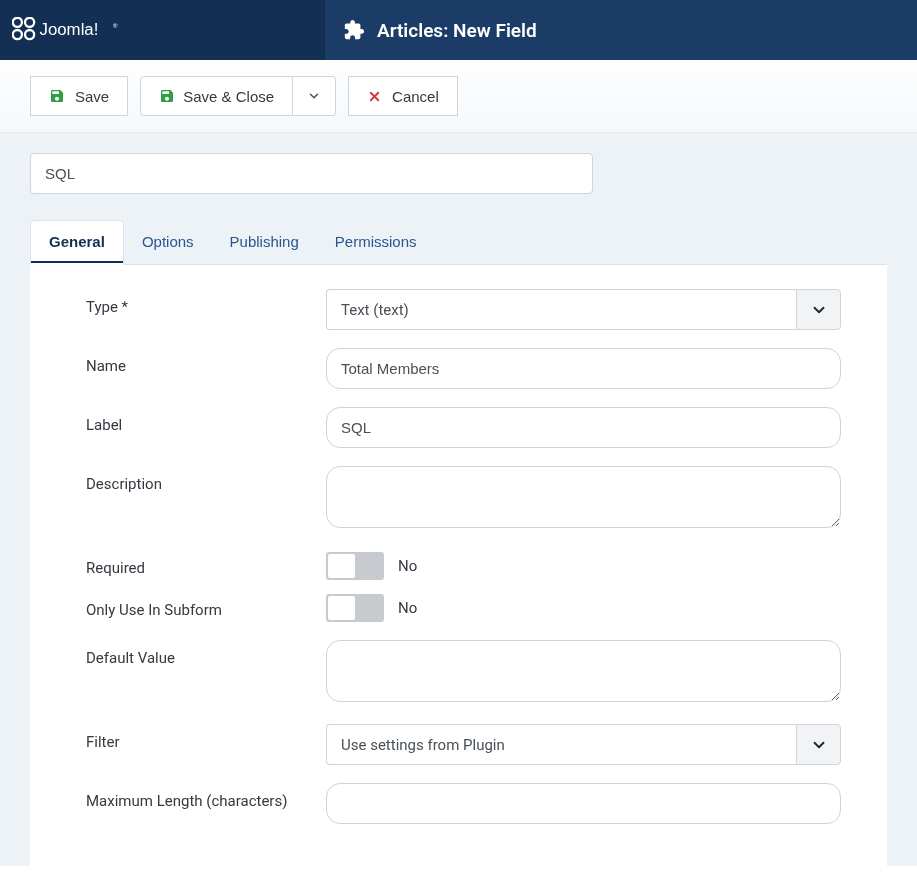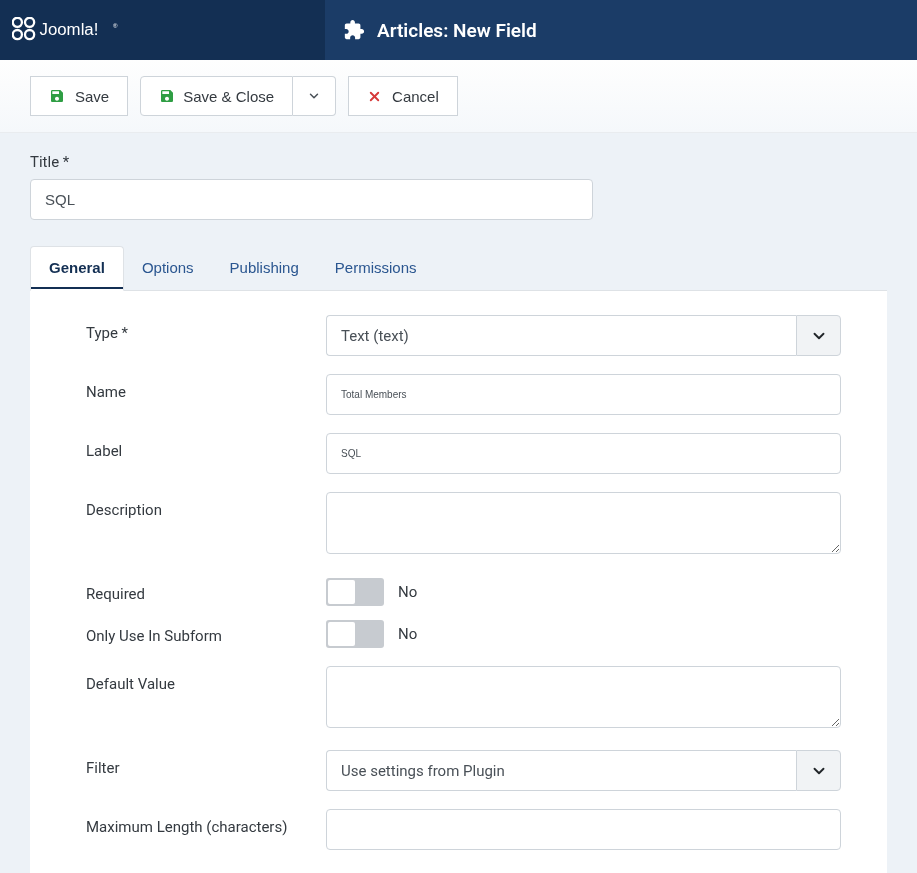--- a/index.html
+++ b/index.html
@@ -46,21 +46,21 @@
     .form-row { display: flex; align-items: flex-start; margin-bottom: 18px; }
     .form-row.tight { margin-bottom: 12px; }
     .form-label { width: 240px; flex-shrink: 0; padding-top: 9px; color: #343a40; font-size: 15px; }
     .form-control-wrap { flex: 1; }
 
     .select-wrap { position: relative; display: flex; }
     .select-display { flex: 1; border: 1px solid #ced4da; border-right: none; border-top-left-radius: 4px; border-bottom-left-radius: 4px; height: 41px; display: flex; align-items: center; padding: 0 14px; color: #495057; background: #fff; cursor: pointer; }
     .select-caret { width: 45px; height: 41px; background: #f1f3f5; border: 1px solid #ced4da; border-top-right-radius: 4px; border-bottom-right-radius: 4px; display: flex; align-items: center; justify-content: center; cursor: pointer; }
     .select-caret svg { width: 18px; height: 18px; }
 
-    .text-input { width: 100%; height: 41px; border: 1px solid #ced4da; border-radius: 4px; padding: 0 14px; font-size: 10px; color: #495057; }
+    .text-input { width: 100%; height: 41px; border: 1px solid #ced4da; border-radius: 14px; padding: 0 14px; font-size: 15px; color: #495057; }
 
     textarea.text-input { height: 62px; padding: 10px 14px; resize: both; font-family: inherit; }
 
     .toggle-wrap { display: flex; align-items: center; gap: 14px; padding-top: 2px; }
     .toggle { width: 58px; height: 28px; border-radius: 3px; background: #c7cbd0; position: relative; cursor: pointer; }
     .toggle-knob { position: absolute; left: 2px; top: 2px; width: 27px; height: 24px; background: #fff; border-radius: 2px; }
     .toggle-label { color: #343a40; font-size: 15px; }
   </style>
 </head>
 <body>
@@ -121,21 +121,20 @@
       <svg viewBox="0 0 24 24" fill="none" stroke="#d63939" stroke-width="3" stroke-linecap="round">
           <line x1="6" y1="6" x2="18" y2="18"></line>
           <line x1="18" y1="6" x2="6" y2="18"></line>
         </svg>
     </span>
     <span>Cancel</span>
   </button>
 </div>
 
 <div class="title-section">
-  <label>Title *</label>
   <input class="title-input" type="text" value="SQL" style="">
 </div>
 
 <div class="tabs-wrap">
   <div class="tabs">
     <button class="tab active">General</button>
     <button class="tab">Options</button>
     <button class="tab">Publishing</button>
     <button class="tab">Permissions</button>
   </div>

